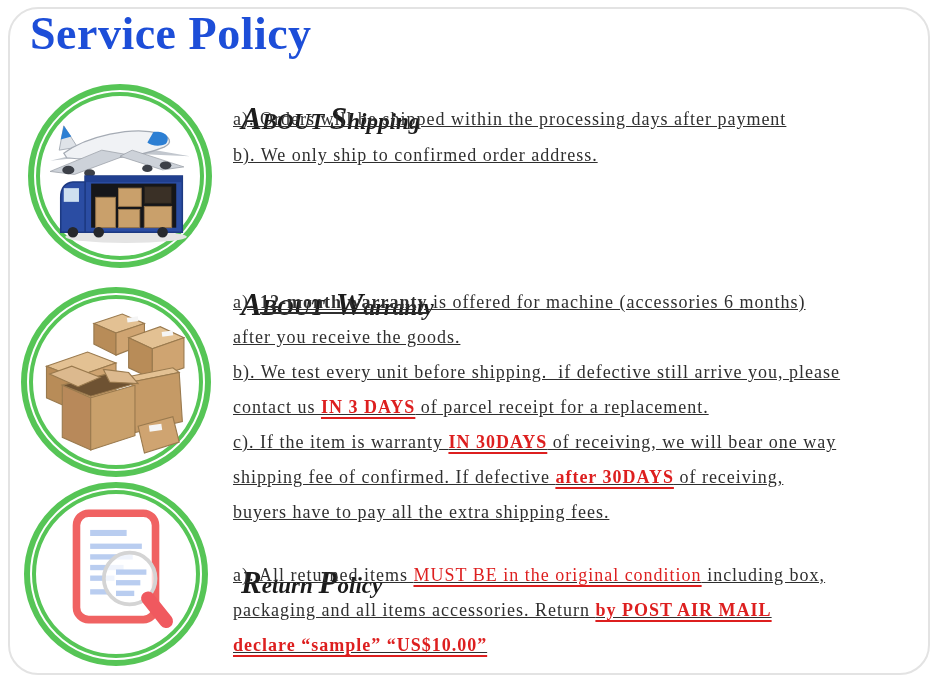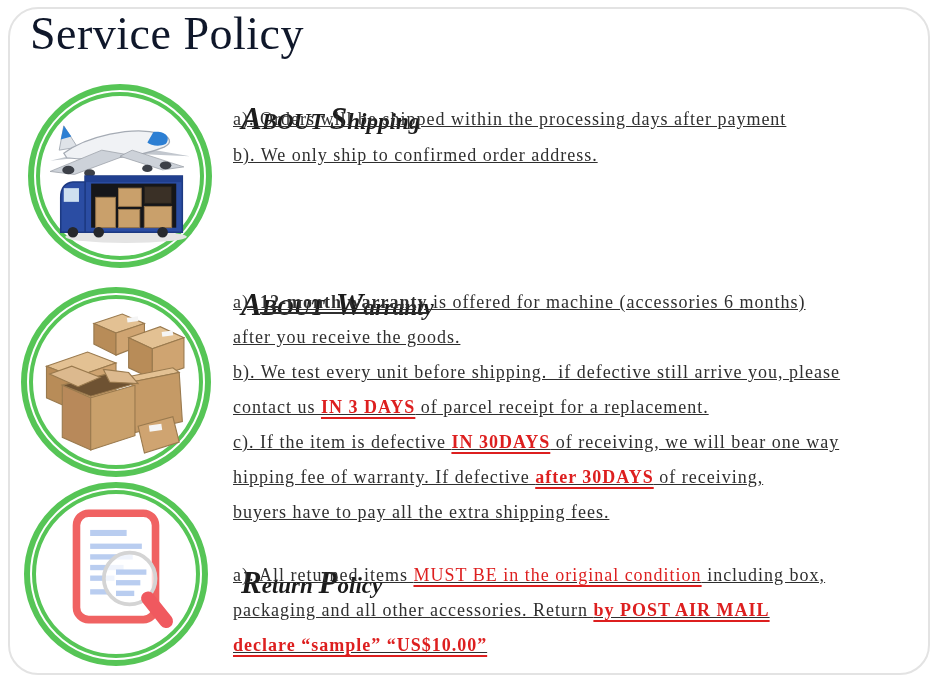--- a/index.html
+++ b/index.html
@@ -1,21 +1,21 @@
 <!DOCTYPE html>
 <html><head>
 <meta charset="utf-8">
 <style>
   html,body{margin:0;padding:0;background:#ffffff;}
   body{width:937px;height:686px;position:relative;overflow:hidden;
        font-family:"Liberation Serif","DejaVu Serif",serif;}
   .panel{position:absolute;left:8px;top:7px;width:918px;height:664px;
          background:#ffffff;border:2px solid #e3e3e3;border-radius:30px;}
-  .page-title{position:absolute;left:30px;top:8px;font-size:46px;font-weight:normal;
-              color:#0f172a;line-height:52px;letter-spacing:0.5px;white-space:pre;}
+  .page-title{position:absolute;left:30px;top:8px;font-size:46px;font-weight:bold;
+              color:#1d4ed8;line-height:52px;letter-spacing:0.5px;white-space:pre;}
   
   .ring{position:absolute;border:6px solid #56c556;border-radius:50%;background:#ffffff;}
   .ring::before{content:'';position:absolute;inset:2px;border:4px solid #56c556;border-radius:50%;}
   .ring svg{position:absolute;inset:10px;width:calc(100% - 20px);height:calc(100% - 20px);}
   #ring-shipping{left:28px;top:84px;width:172px;height:172px;}
   #ring-boxes{left:21px;top:287px;width:178px;height:178px;}
   #ring-return{left:24px;top:482px;width:172px;height:172px;}
   
   .heading{position:absolute;left:226px;font-weight:bold;font-style:italic;
            color:#1b1b1b;white-space:pre;line-height:34px;margin-left:7px;}
@@ -134,25 +134,25 @@
 </div>
 
 <div class="heading" id="h-warranty">
   <span class="hi">A</span><span class="hr">BOUT</span><span class="hr">  </span><span class="hi">W</span><span class="hr">arranty</span>
 </div>
 <div class="lines" id="s-warranty">
   <div class="line"><span>a). </span><span class="bold-u">12-month warranty</span><span> is offered for machine (accessories 6 months)</span></div>
   <div class="line"><span>after you receive the goods.</span></div>
   <div class="line"><span>b). We test every unit before shipping.  if defective still arrive you, please</span></div>
   <div class="line"><span>contact us </span><span class="red-bold-u">IN 3 DAYS</span><span> of parcel receipt for a replacement.</span></div>
-  <div class="line"><span>c). If the item is defective </span><span class="red-bold-u">IN 30DAYS</span><span> of receiving, we will bear one way</span></div>
-  <div class="line"><span>hipping fee of warranty. If defective </span><span class="red-bold-u">after 30DAYS</span><span> of receiving,</span></div>
+  <div class="line"><span>c). If the item is warranty </span><span class="red-bold-u">IN 30DAYS</span><span> of receiving, we will bear one way</span></div>
+  <div class="line"><span>shipping fee of confirmed. If defective </span><span class="red-bold-u">after 30DAYS</span><span> of receiving,</span></div>
   <div class="line"><span>buyers have to pay all the extra shipping fees.</span></div>
 </div>
 
 <div class="heading" id="h-return">
   <span class="hi">R</span><span class="hr">eturn</span><span class="hr"> </span><span class="hi">P</span><span class="hr">olicy</span>
 </div>
 <div class="lines" id="s-return">
   <div class="line"><span>a). All returned items </span><span class="red-u">MUST BE in the original condition</span><span> including box,</span></div>
-  <div class="line"><span>packaging and all other accessories. Return </span><span class="red-bold-u">by POST AIR MAIL</span></div>
+  <div class="line"><span>packaging and all items accessories. Return </span><span class="red-bold-u">by POST AIR MAIL</span></div>
   <div class="line"><span class="red-bold-u">declare “sample” “US$10.00”</span></div>
 </div>
 
 </body></html>

